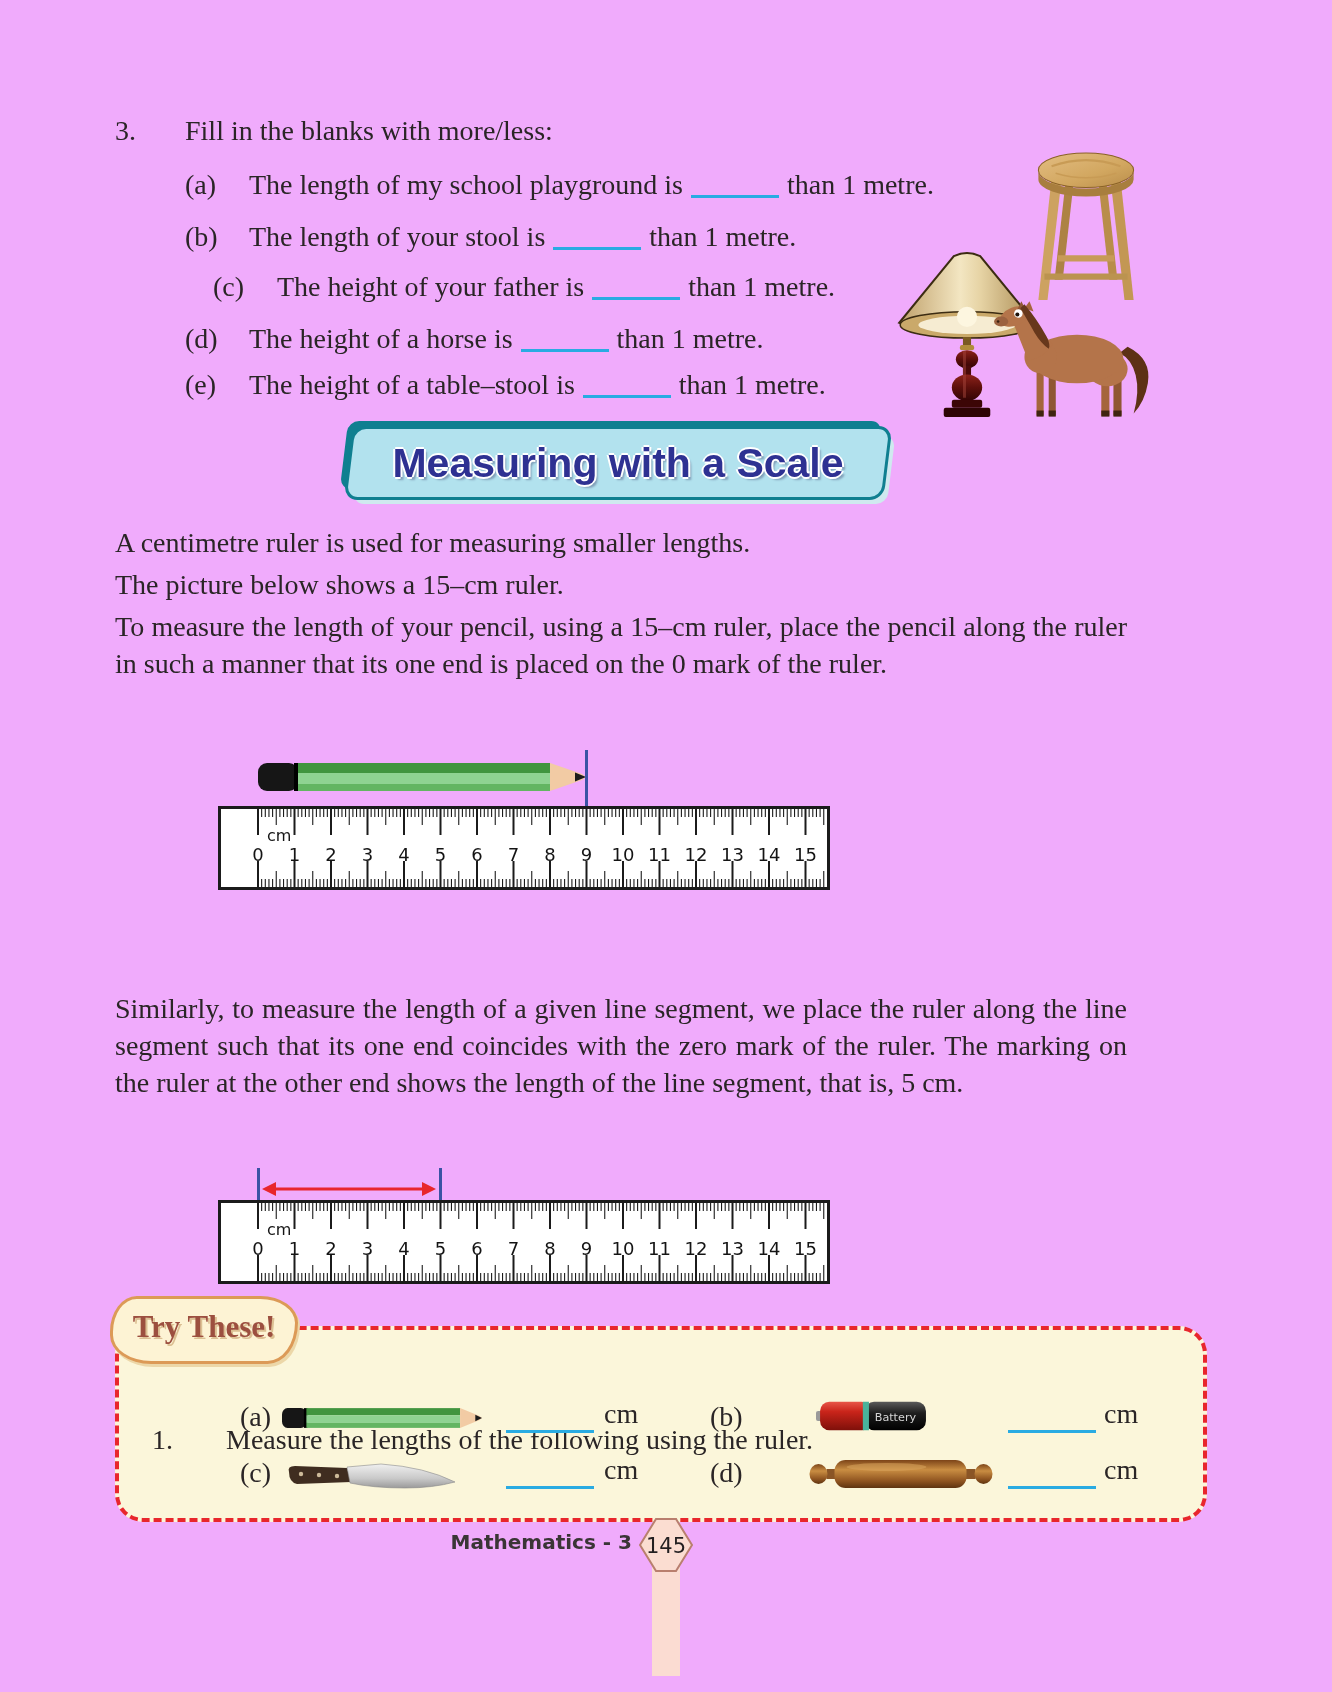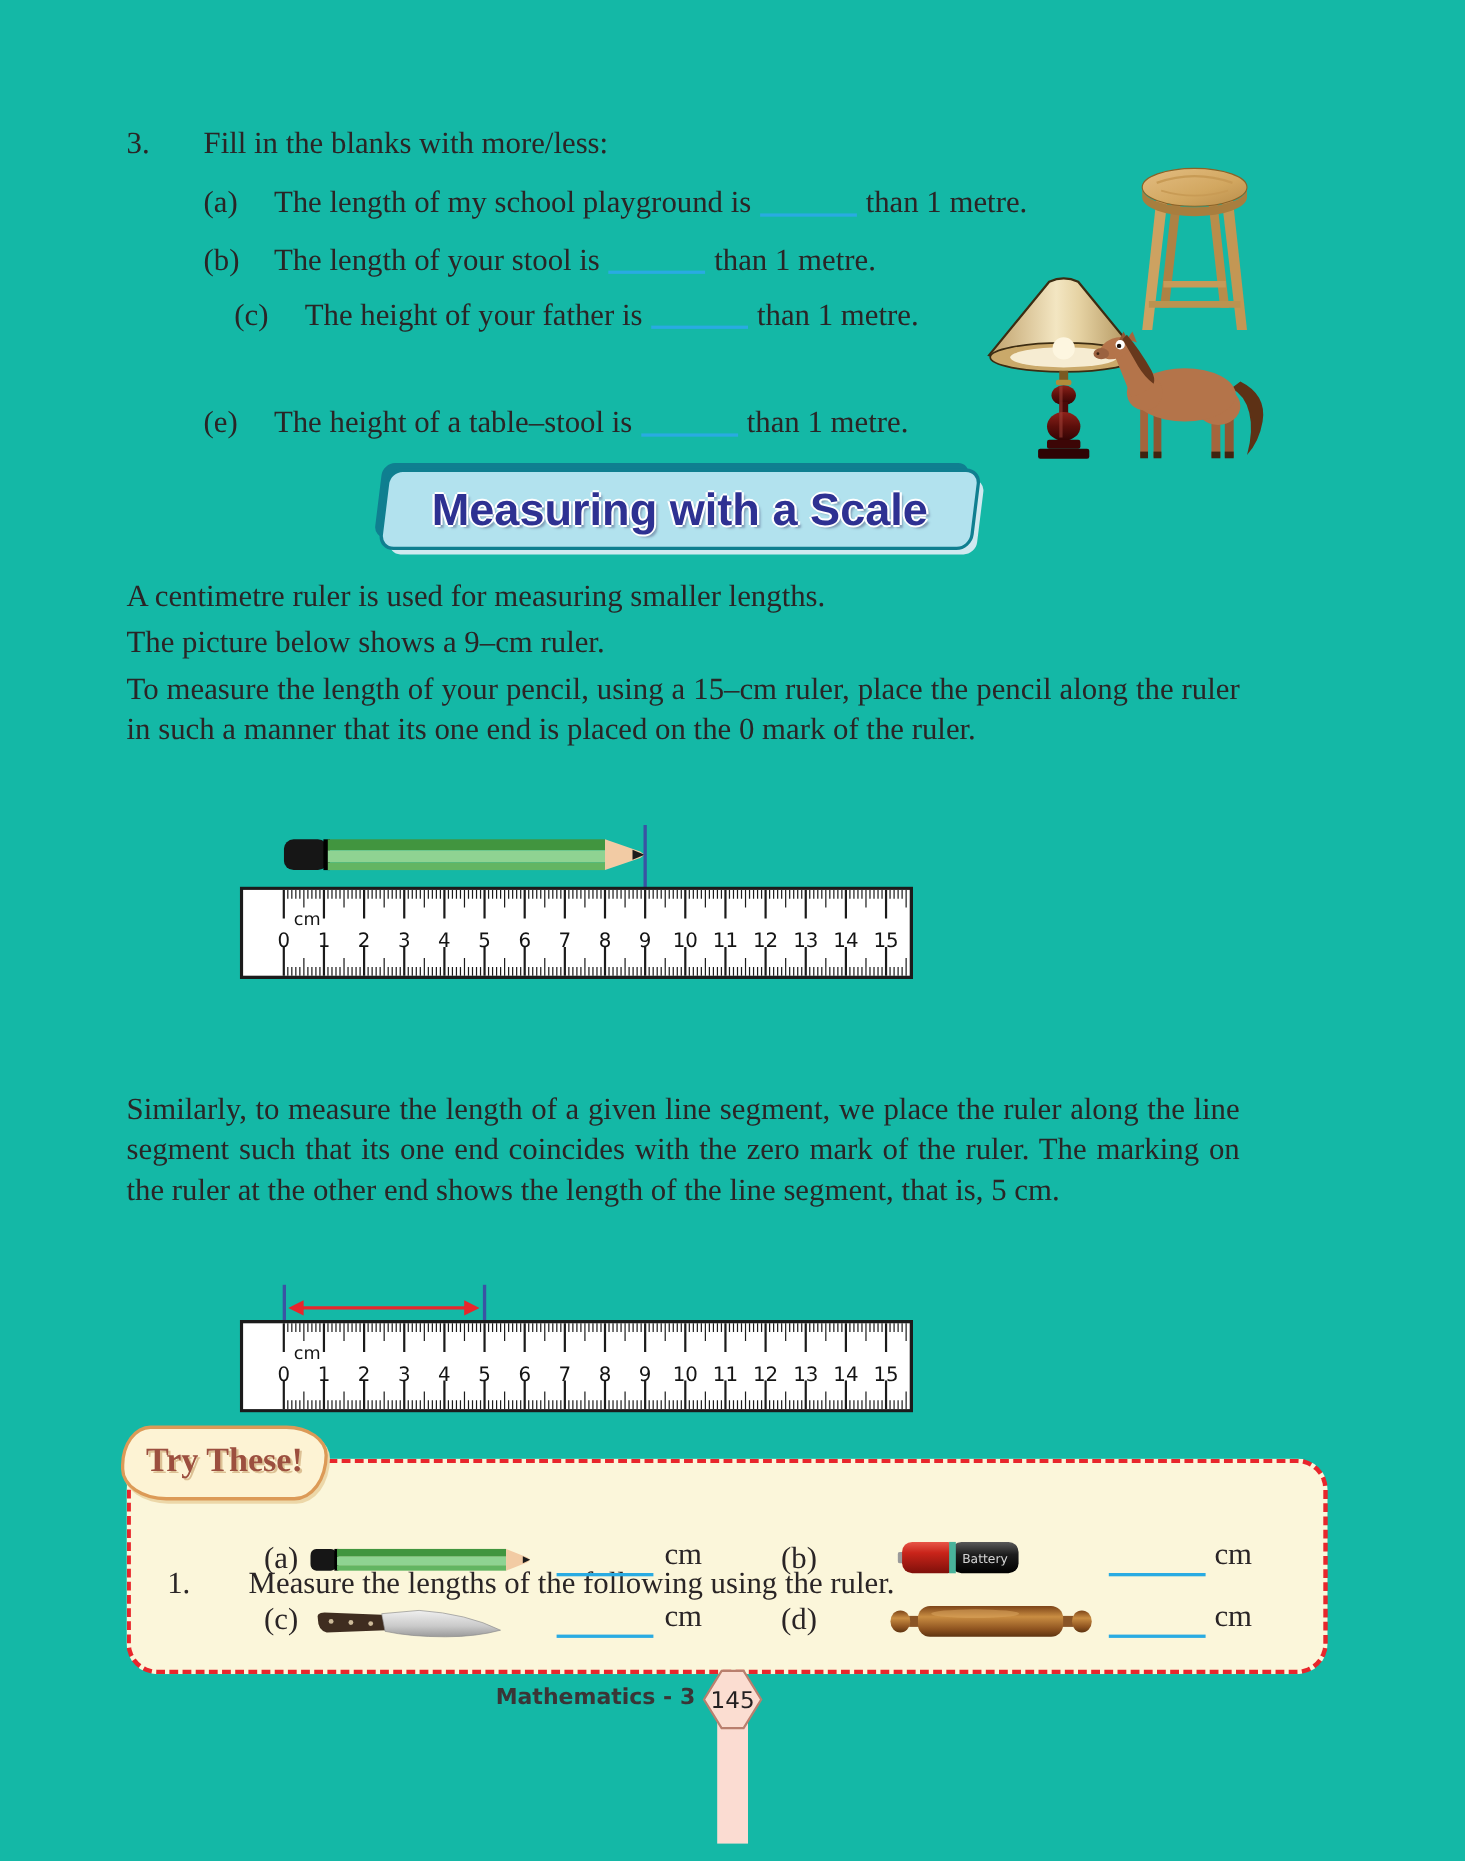--- a/index.html
+++ b/index.html
@@ -1,16 +1,16 @@
 <!DOCTYPE html>
 <html><head>
 <meta charset="utf-8">
 <style>
   html,body{margin:0;padding:0;background:#ffffff;}
-  #page{position:relative;width:1332px;height:1692px;background:#14b8a6;overflow:hidden;
+  #page{position:relative;width:1332px;height:1692px;background:#f0abfc;overflow:hidden;
         font-family:"Liberation Serif","DejaVu Serif",serif;color:#2a2526;}
   .abs{position:absolute;}
   .body-text{font-size:28px;line-height:37px;}
   .just{text-align:justify;}
   .qlabel{display:inline-block;width:64px;font-size:28px;}
   .blank{display:inline-block;width:88px;height:24px;border-bottom:3px solid #29abe2;margin:0 8px;vertical-align:baseline;transform:translateY(4px);}
   
   .banner{left:348px;top:426px;width:540px;height:74px;}
   .banner::before{content:'';position:absolute;inset:0;background:#b2e2ee;border:3px solid #0f7f90;
         border-radius:14px;transform:skewX(-7deg);
@@ -96,20 +96,23 @@
 
   <div class="abs body-text" style="left:185px;top:166px;">
     <span class="qlabel">(a)</span><span>The length of my school playground is</span><span class="blank"></span><span>than 1 metre.</span>
   </div>
   <div class="abs body-text" style="left:185px;top:218px;">
     <span class="qlabel">(b)</span><span>The length of your stool is</span><span class="blank"></span><span>than 1 metre.</span>
   </div>
   <div class="abs body-text" style="left:185px;top:268px;margin-left:28px;">
     <span class="qlabel">(c)</span><span>The height of your father is</span><span class="blank"></span><span>than 1 metre.</span>
   </div>
+  <div class="abs body-text" style="left:185px;top:320px;">
+    <span class="qlabel">(d)</span><span>The height of a horse is</span><span class="blank"></span><span>than 1 metre.</span>
+  </div>
   <div class="abs body-text" style="left:185px;top:366px;">
     <span class="qlabel">(e)</span><span>The height of a table–stool is</span><span class="blank"></span><span>than 1 metre.</span>
   </div>
 
   <svg class="abs" style="left:1035px;top:150px;" width="102" height="154" viewBox="0 0 100 152">
     <polygon points="30,30 38,30 27,128 19,128" fill="#ad8244"></polygon>
     <polygon points="62,30 70,30 81,128 73,128" fill="#b98d4a"></polygon>
     <polygon points="22,104 78,104 78,110 22,110" fill="#c79a58"></polygon>
     <polygon points="16,28 26,28 12,148 3,148" fill="#cda261"></polygon>
     <polygon points="74,28 84,28 97,148 88,148" fill="#c39754"></polygon>
@@ -157,21 +160,21 @@
     <path d="M36,6 Q48,20 58,38 Q62,46 60,50 Q52,44 46,34 Q38,20 32,10 Z" fill="#67381c"></path>
     <circle cx="30" cy="15" r="4.2" fill="#fff"></circle>
     <circle cx="29" cy="16" r="2" fill="#1c1008"></circle>
   </svg>
 
   <div class="abs banner">
     <span>Measuring with a Scale</span>
   </div>
 
   <div class="abs body-text" style="left:115px;top:524px;width:1012px;">A centimetre ruler is used for measuring smaller lengths.</div>
-  <div class="abs body-text" style="left:115px;top:566px;width:1012px;">The picture below shows a 9–cm ruler.</div>
+  <div class="abs body-text" style="left:115px;top:566px;width:1012px;">The picture below shows a 15–cm ruler.</div>
   <div class="abs body-text just" style="left:115px;top:608px;width:1012px;">To measure the length of your pencil, using a 15–cm ruler, place the pencil along the ruler in such a manner that its one end is placed on the 0 mark of the ruler.</div>
 
   <div class="abs fig" style="top:750px;">
     <svg class="abs" style="left:40px;top:10px;" width="328" height="34">
         <use href="#sym-pencil"></use>
       </svg>
     <div class="bluemark" style="left:367px;top:0;height:72px;"></div>
     <svg class="abs" style="left:0;top:56px;" width="612" height="84" viewBox="0 0 612 84">
         <rect x="1.5" y="1.5" width="609" height="81" fill="#fff" stroke="#1b1b1b" stroke-width="3"></rect>
         <line x1="40" y1="3" x2="40" y2="29" stroke="#1b1b1b" stroke-width="2"></line>

